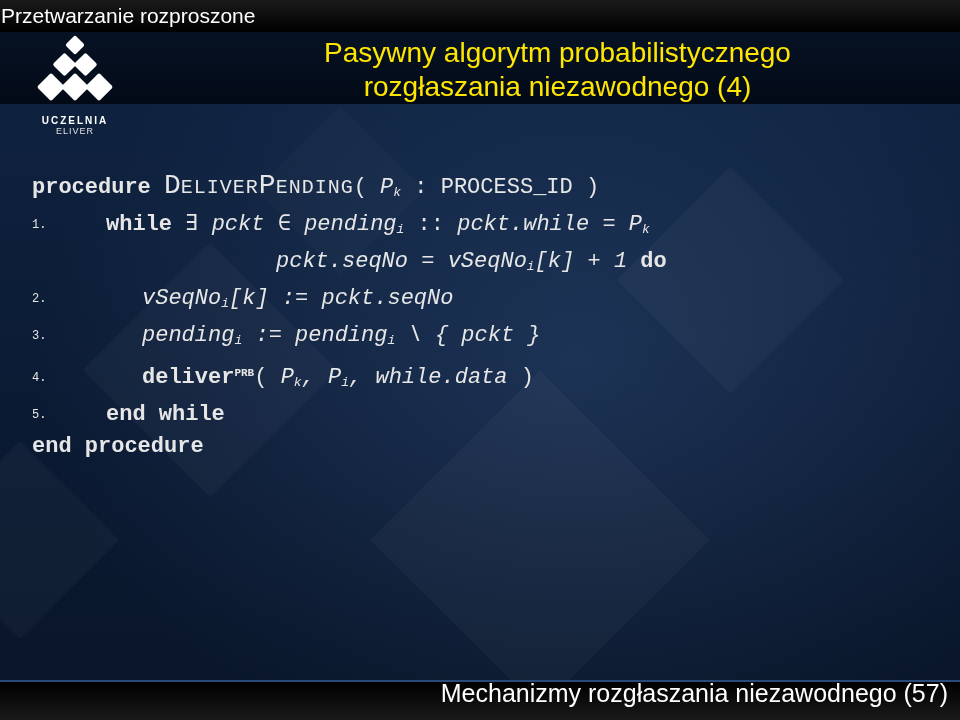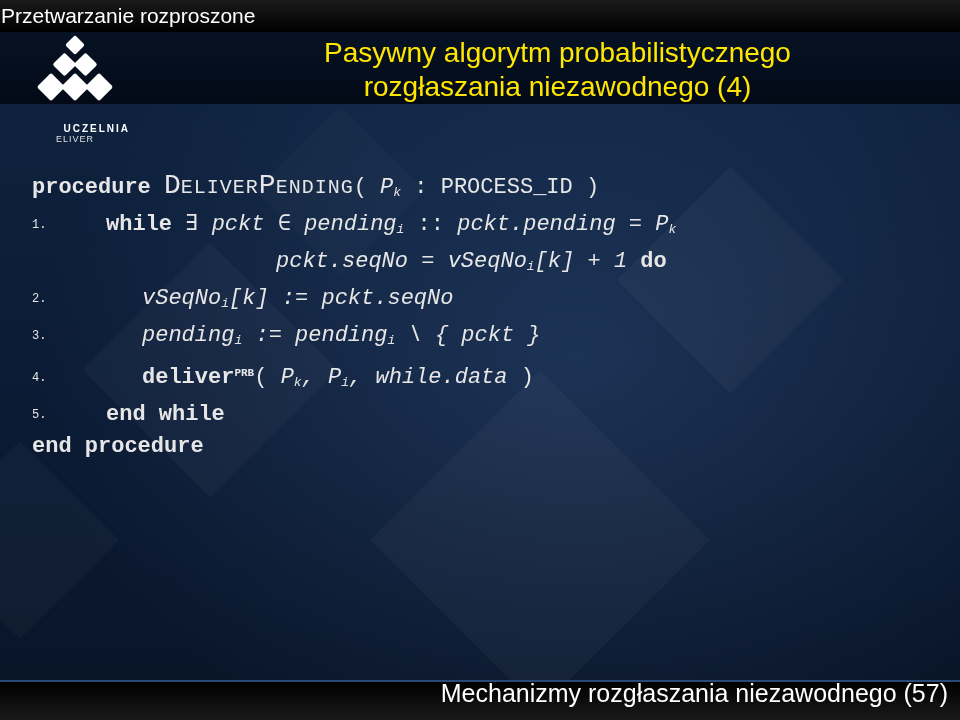--- a/index.html
+++ b/index.html
@@ -12,21 +12,21 @@
   .bg-sq{position:absolute;border-radius:2px;background:rgba(255,255,255,.03);transform:rotate(45deg);}
   .header{position:absolute;left:0;top:0;right:0;height:32px;background:linear-gradient(#1a1a1a,#000);color:#fff;font-size:21px;line-height:32px;padding-left:1px;}
   .titleband{position:absolute;left:0;right:0;top:32px;height:72px;background:linear-gradient(#061224,#030a16);}
   .title{position:absolute;left:175px;right:20px;top:36px;color:#ffe600;font-size:28px;line-height:34px;text-align:center;font-weight:400;}
   
   .logo{position:absolute;left:20px;top:36px;width:110px;}
   .logo-row{display:flex;justify-content:center;}
   .tile{width:20px;height:20px;background:#fff;margin:2px;transform:rotate(45deg);border-radius:2px;}
   .tile.sm{width:14px;height:14px;}
   .tile.med{width:17px;height:17px;}
-  .logo-label{color:#fff;text-align:right;font-size:10px;letter-spacing:2px;margin-top:24px;font-weight:bold;}
+  .logo-label{color:#fff;text-align:center;font-size:10px;letter-spacing:2px;margin-top:16px;font-weight:bold;}
   .logo-sub{color:#e0e0e0;text-align:center;font-size:9px;letter-spacing:1px;}
   
   .code{position:absolute;left:32px;top:170px;right:30px;color:#e6e6e6;font-family:"Courier New",monospace;font-size:22px;line-height:32px;}
   .code .kw{font-weight:bold;}
   .code .big{font-size:28px;}
   .code .sc{font-size:20px;letter-spacing:1px;}
   .code .it{font-style:italic;}
   .code sub{font-size:13px;font-style:italic;vertical-align:-3px;}
   .code sup{font-size:11px;vertical-align:7px;}
   .num{display:inline-block;width:34px;font-size:12px;vertical-align:2px;}
@@ -74,21 +74,21 @@
 
   <div class="code">
 
     <div>
       <span class="kw">procedure</span>
       <span> </span>
       <span class="big">D</span><span class="sc">ELIVER</span><span class="big">P</span><span class="sc">ENDING</span><span>( </span><span class="it">P</span><sub>k</sub><span> : </span><span>PROCESS_ID</span><span> )</span>
     </div>
 
     <div>
-      <span class="num">1.</span><span class="ind1"></span><span class="kw">while</span> <span>∃</span> <span class="it">pckt</span> <span>∈</span> <span class="it">pending</span><sub>i</sub><span> :: </span><span class="it">pckt.pending</span><span class="it"> = </span><span class="it">P</span><sub>k</sub>
+      <span class="num">1.</span><span class="ind1"></span><span class="kw">while</span> <span>∃</span> <span class="it">pckt</span> <span>∈</span> <span class="it">pending</span><sub>i</sub><span> :: </span><span class="it">pckt.while</span><span class="it"> = </span><span class="it">P</span><sub>k</sub>
     </div>
 
     <div>
       <span class="num"></span><span class="ind3"></span><span class="it">pckt.seqNo</span><span class="it"> = </span><span class="it">vSeqNo</span><sub>i</sub><span class="it">[k]</span><span class="it"> + 1 </span><span class="kw">do</span>
     </div>
 
     <div>
       <span class="num">2.</span><span class="ind2"></span><span class="it">vSeqNo</span><sub>i</sub><span class="it">[k]</span><span class="it"> := </span><span class="it">pckt.seqNo</span>
     </div>
 

